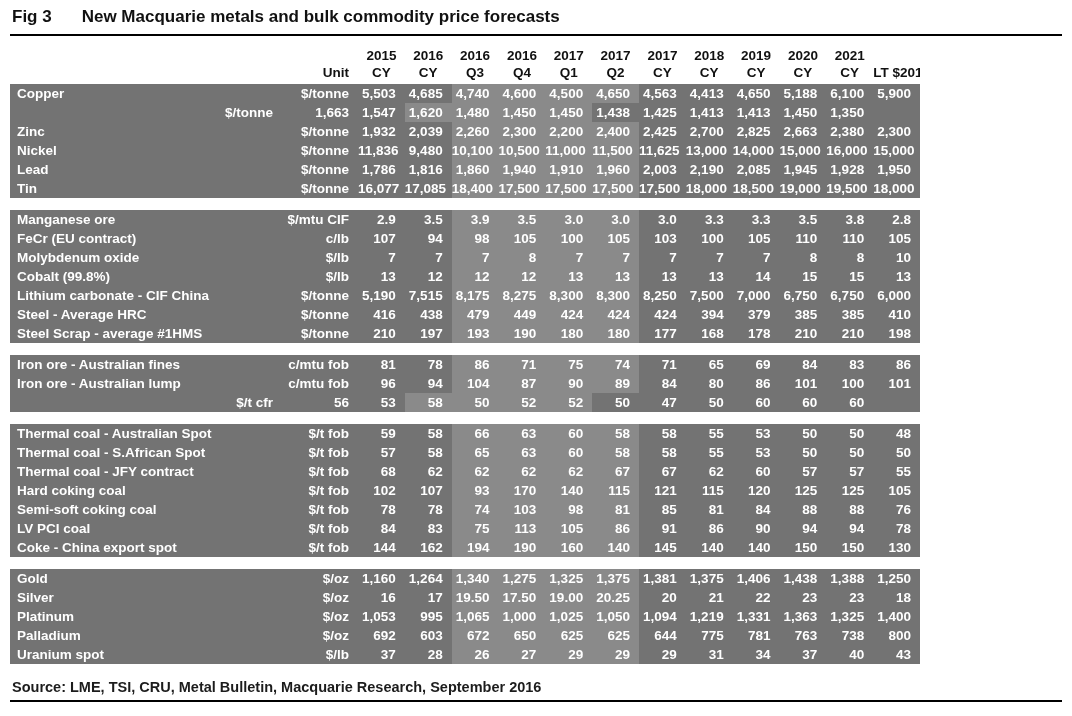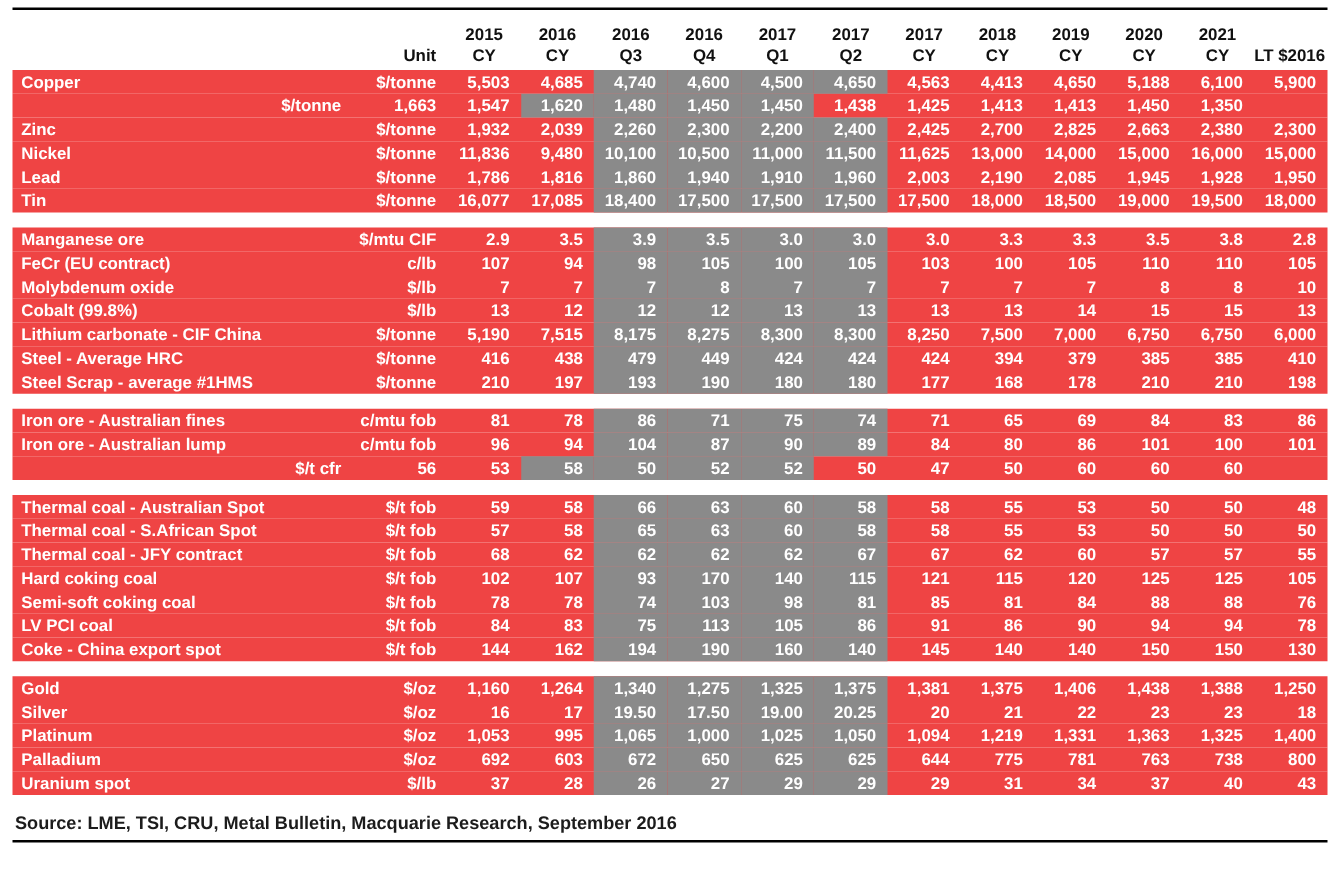--- a/index.html
+++ b/index.html
@@ -18,21 +18,21 @@
   .title-row {
     font-size: 17px;
     font-weight: bold;
     color: #111;
     padding: 1px 0 7px 2px;
     white-space: nowrap;
   }
   .fig-label { margin-right: 30px; }
   .title-rule { height: 2px; background: #000; margin-bottom: 11px; }
 
-  .tbl { width: 1052px; }
+  .tbl { width: 910px; }
   .grid-row {
     display: grid;
     grid-template-columns: 272px 76px repeat(12, 1fr);
     align-items: center;
   }
   .cell { overflow: hidden; white-space: nowrap; }
   .cell.num { text-align: right; padding-right: 9px; }
   .cell.unit { text-align: right; padding-right: 9px; }
   .cell.label { text-align: left; padding-left: 7px; }
 
@@ -42,40 +42,43 @@
     font-weight: bold;
     color: #111;
   }
   .header-row .num { text-align: center; padding-right: 0; }
   .header-row .num.lt { text-align: right; padding-right: 9px; }
   .header-block { margin-bottom: 3px; }
 
   .section { margin-bottom: 12px; }
   .data-row {
     height: 19px;
-    background: #ef4444;
+    background: #737373;
     color: #ffffff;
     font-size: 13.5px;
     font-weight: bold;
   }
   .data-row .cell { line-height: 19px; }
   .data-row .hl { background: #8a8a8a; }
 
   .source-row {
     font-size: 14.5px;
     font-weight: bold;
     color: #1c1c1c;
     padding: 3px 0 5px 2px;
   }
   .bottom-rule { height: 2px; background: #000; }
 </style>
 </head>
 <body>
 
 <div class="page">
+  <div class="title-row">
+    <span class="fig-label">Fig 3</span><span class="fig-title">New Macquarie metals and bulk commodity price forecasts</span>
+  </div>
   <div class="title-rule"></div>
 
   <div class="tbl">
     <div class="header-block" id="table-header">
         <div class="grid-row header-row">
           <div class="cell label"></div>
           <div class="cell unit"></div>
           <div class="cell num">2015</div>
           <div class="cell num">2016</div>
           <div class="cell num">2016</div>

